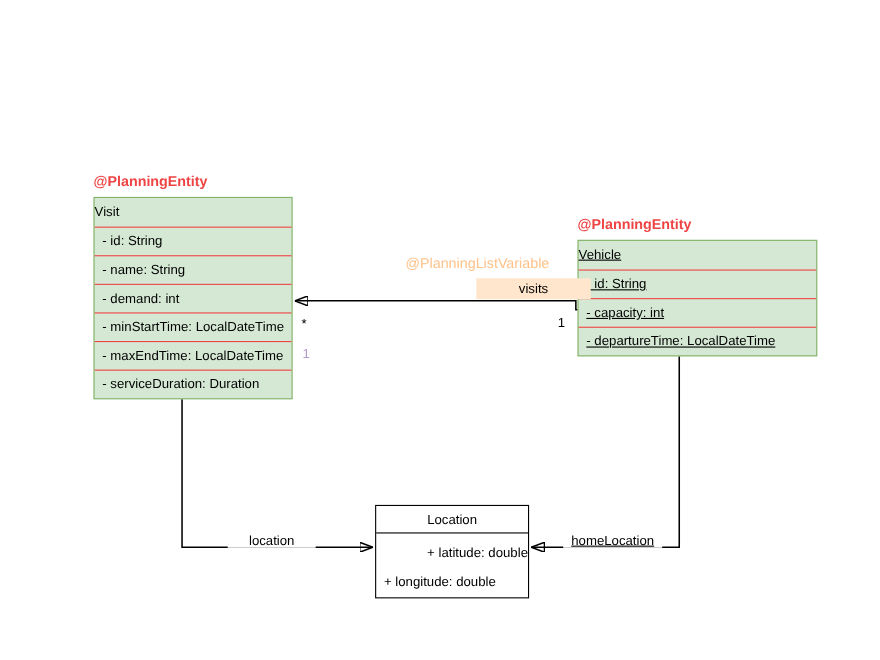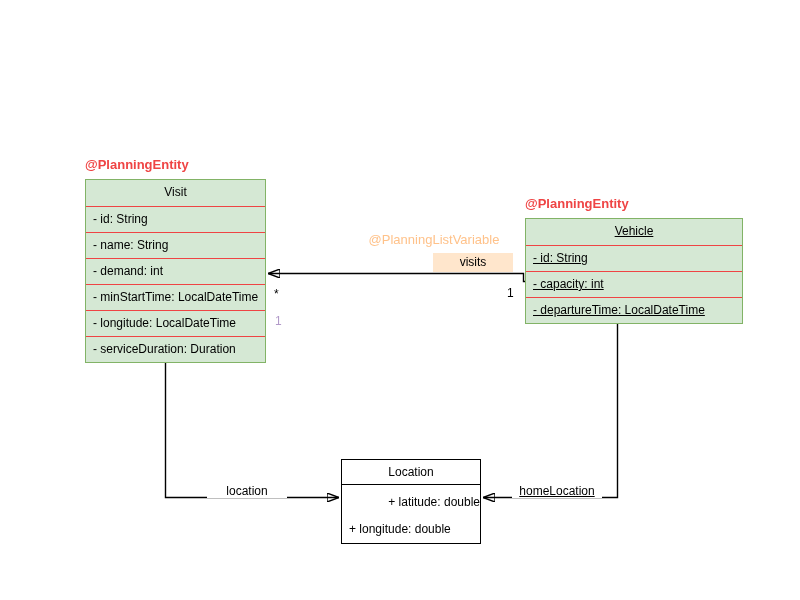--- a/index.html
+++ b/index.html
@@ -24,21 +24,20 @@
     color: #ef4444;
     white-space: nowrap;
   }
   .uml-class {
     border: 1px solid #82b366;
     background: #d5e8d4;
     font-size: 12px;
   }
   .uml-class .class-name {
     height: 26px; line-height: 25px;
-    text-align: center;
   }
   .uml-class .attr-row {
     height: 26px; line-height: 25px;
     border-top: 1px solid #ef4444;
     padding-left: 7px;
     white-space: nowrap; overflow: hidden;
   }
   .plain-class {
     border: 1px solid #000000;
     background: #ffffff;
@@ -96,40 +95,40 @@
     <path d="M 617.5 322 L 617.5 497.5 L 483 497.5" marker-end="url(#arrow)"></path>
   </svg>
 
   <div class="abs class-annotation" style="left:85px; top:157px; width:181px;">@PlanningEntity</div>
   <div class="abs uml-class" style="left:85px; top:179px; width:181px;">
     <div class="class-name">Visit</div>
     <div class="attr-row">- id: String</div>
     <div class="attr-row">- name: String</div>
     <div class="attr-row">- demand: int</div>
     <div class="attr-row">- minStartTime: LocalDateTime</div>
-    <div class="attr-row">- longitude: LocalDateTime</div>
+    <div class="attr-row">- maxEndTime: LocalDateTime</div>
     <div class="attr-row">- serviceDuration: Duration</div>
   </div>
 
   <div class="abs class-annotation" style="left:525px; top:196px; width:190px;">@PlanningEntity</div>
   <div class="abs uml-class" style="left:525px; top:218px; width:218px;text-decoration:underline;">
     <div class="class-name">Vehicle</div>
     <div class="attr-row">- id: String</div>
     <div class="attr-row">- capacity: int</div>
     <div class="attr-row">- departureTime: LocalDateTime</div>
   </div>
 
   <div class="abs plain-class" style="left:341px; top:459px; width:140px;">
     <div class="class-name">Location</div>
     <div class="attr-row" style="margin-top:4px;text-align:right;">+ latitude: double</div>
     <div class="attr-row">+ longitude: double</div>
   </div>
 
   <div class="abs edge-annotation" style="left:352px; top:232px; width:164px;">@PlanningListVariable</div>
-  <div class="abs edge-label-chip" style="left:433px; top:253px; width:80px;">visits</div>
+  <div class="abs edge-label-chip" style="left:433px; top:253px; width:104px;">visits</div>
   <div class="abs multiplicity" style="left:274px; top:287px;">*</div>
   <div class="abs multiplicity" style="left:507px; top:286px;">1</div>
   <div class="abs multiplicity muted" style="left:275px; top:314px;">1</div>
 
   <div class="abs edge-label" style="left:207px; top:484px; width:80px;">location</div>
 
   <div class="abs edge-label" style="left:512px; top:484px; width:90px;text-decoration:underline;">homeLocation</div>
 
 </div>
 

